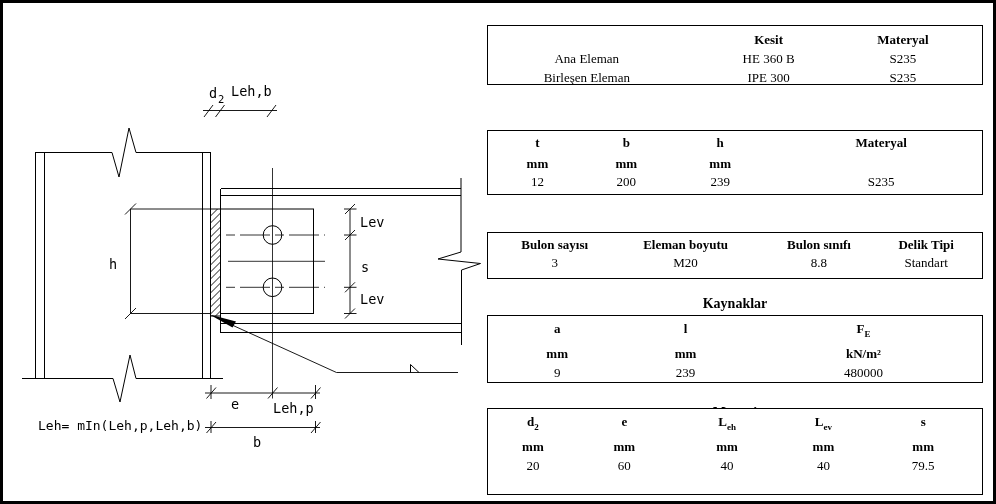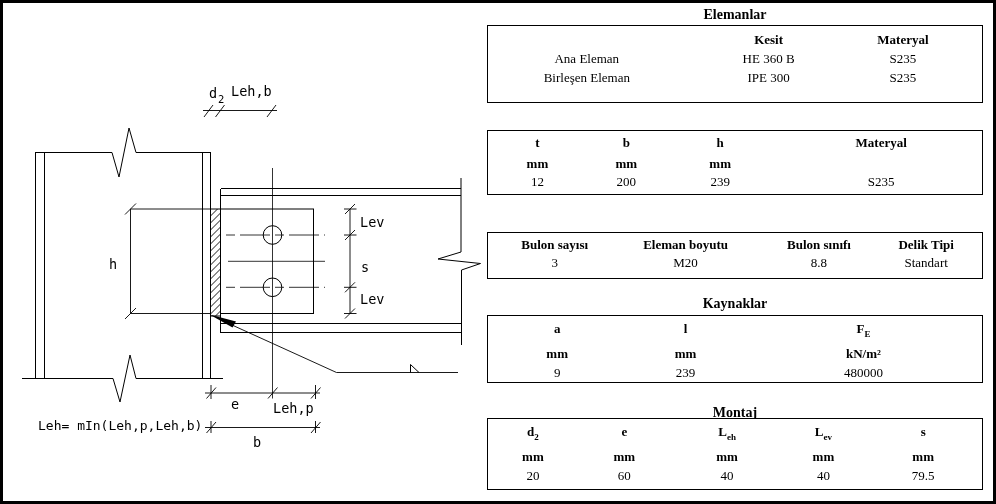--- a/index.html
+++ b/index.html
@@ -105,22 +105,21 @@
 
     <g>
       <polygon points="209.5,314.5 236,321.5 232.5,327.5" fill="#000"></polygon>
       <path d="M232 325 L336.5 372.5 H458" stroke="#000" stroke-width="0.9" fill="none"></path>
       <path d="M410.5 364.5 V372.5 M410.5 364.5 L419 372.5" stroke="#000" stroke-width="1" fill="none"></path>
     </g>
 
     <text x="38" y="430" font-size="13">Leh= mIn(Leh,p,Leh,b)</text>
   </svg>
 
-  <div class="ttl" style="top:7px">Elemanlar</div>
-  <div class="box t1" style="top:25px;height:78px">
+  <div class="box t1" style="top:25px;height:60px">
     <div class="row bold" style="top:6px">
       <span class="cell c1">Kesit</span>
       <span class="cell c2">Materyal</span>
     </div>
     <div class="row" style="top:25px">
       <span class="cell c0">Ana Eleman</span>
       <span class="cell c1">HE 360 B</span>
       <span class="cell c2">S235</span>
     </div>
     <div class="row" style="top:44px">
@@ -178,21 +177,21 @@
       <span class="cell c2">kN/m²</span>
     </div>
     <div class="row" style="top:49px">
       <span class="cell c0">9</span>
       <span class="cell c1">239</span>
       <span class="cell c2">480000</span>
     </div>
   </div>
 
   <div class="ttl" style="top:405px">Montaj</div>
-  <div class="box t5" style="top:418px;height:72px">
+  <div class="box t5" style="top:408px;height:87px">
     <div class="row bold" style="top:5px">
       <span class="cell c0"><span>d</span><sub>2</sub></span>
       <span class="cell c1"><span>e</span><sub></sub></span>
       <span class="cell c2"><span>L</span><sub>eh</sub></span>
       <span class="cell c3"><span>L</span><sub>ev</sub></span>
       <span class="cell c4"><span>s</span><sub></sub></span>
     </div>
     <div class="row bold" style="top:30px">
       <span class="cell c0">mm</span>
       <span class="cell c1">mm</span>

